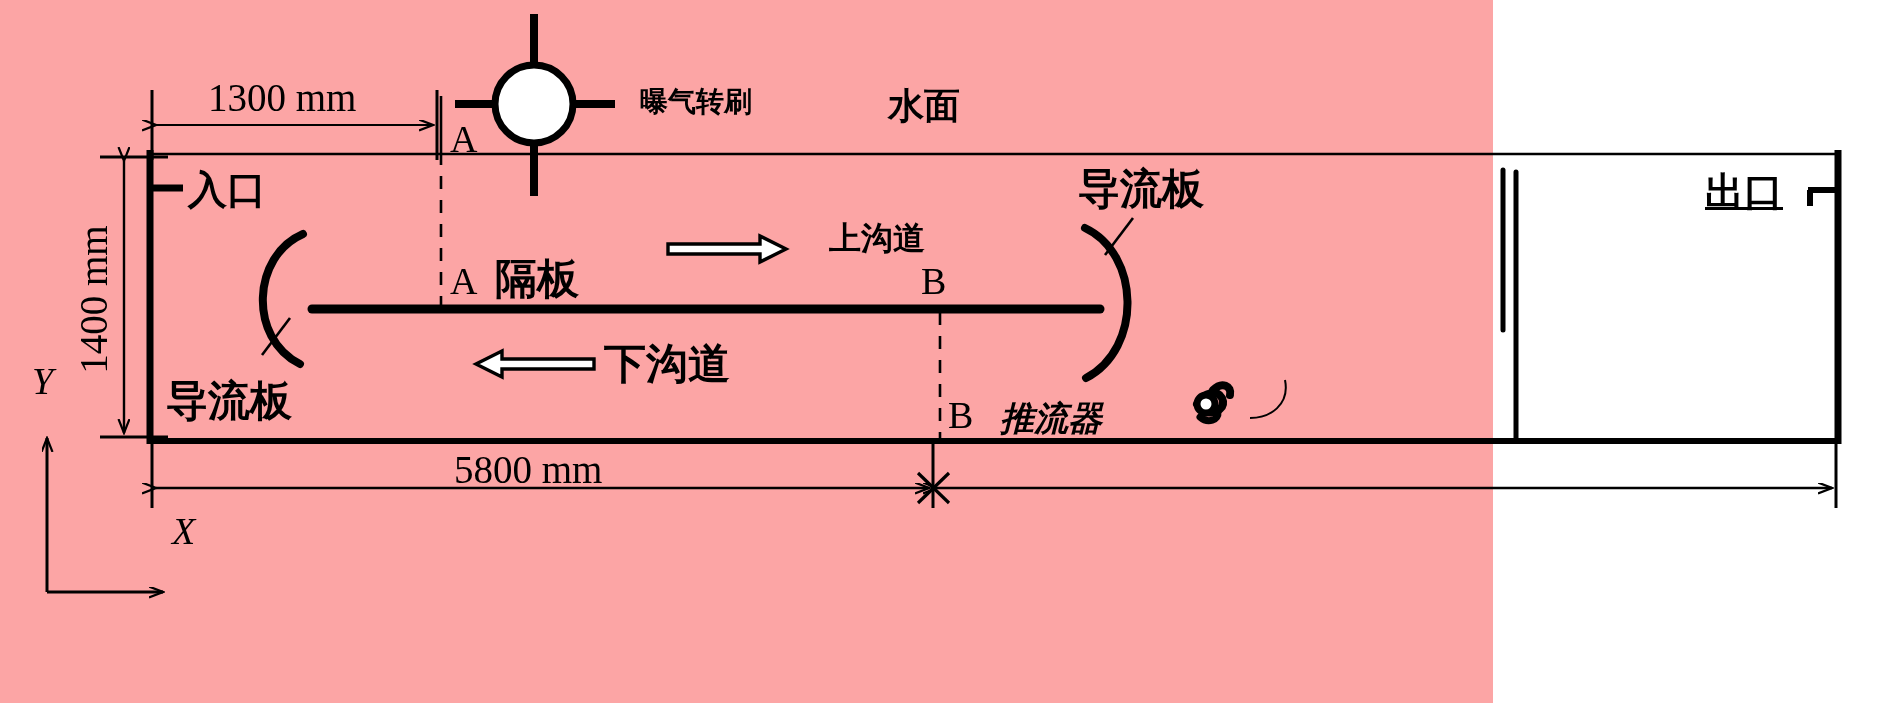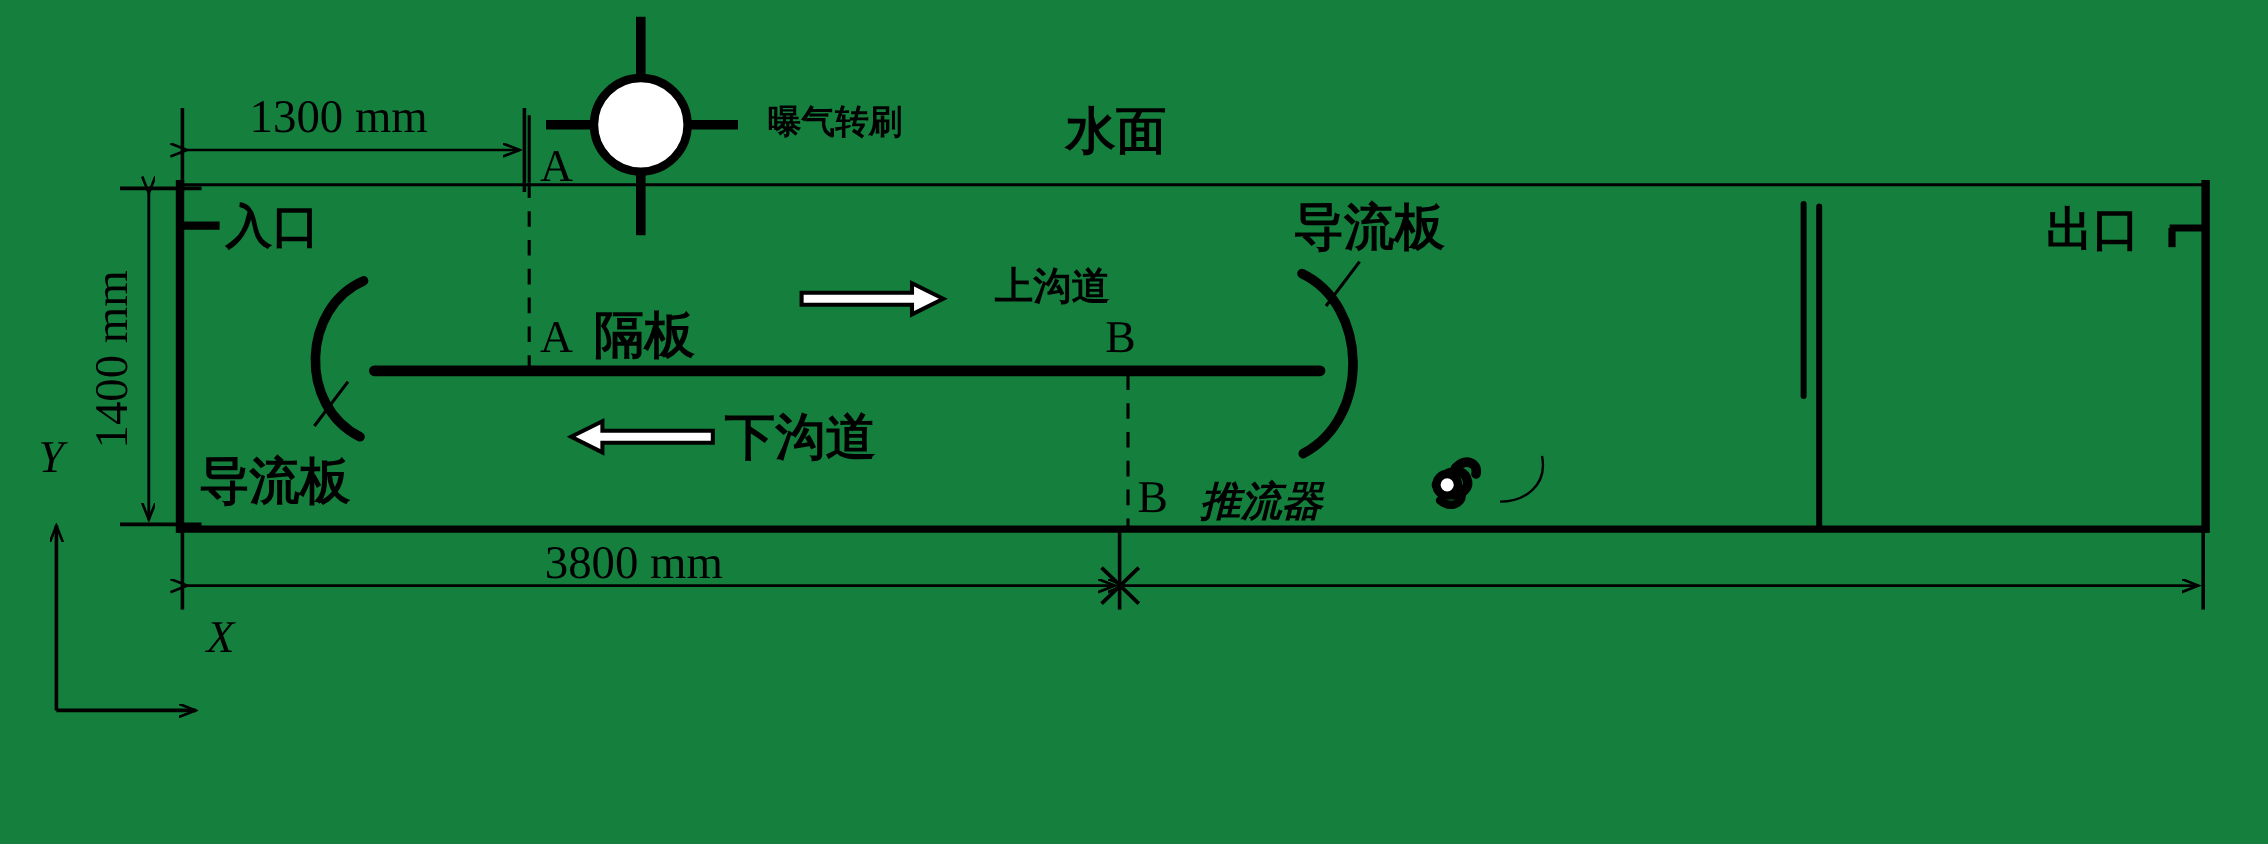--- a/index.html
+++ b/index.html
@@ -1,18 +1,18 @@
 <!DOCTYPE html>
 <html><head>
 <meta charset="utf-8">
 <style>
   html,body{margin:0;padding:0;background:#ffffff;}
   body{width:1890px;height:703px;overflow:hidden;
        font-family:"Liberation Serif","DejaVu Serif",serif;color:#000;}
-  #stage{position:relative;width:1890px;height:703px;background:#15803d;}
+  #stage{position:relative;width:1493px;height:703px;background:#fca5a5;}
   svg.layer{position:absolute;left:0;top:0;width:1890px;height:703px;}
   .lbl{position:absolute;white-space:nowrap;line-height:1;color:#000;}
   .cjk{font-family:"DejaVu Sans","Liberation Sans",sans-serif;font-weight:700;}
   .dim{font-family:"Liberation Serif","DejaVu Serif",serif;}
   .rot{transform-origin:50% 50%;}
 </style>
 </head>
 <body>
 
 <div id="stage">
@@ -129,40 +129,40 @@
       <line x1="47" y1="592" x2="47" y2="438" stroke="#000" stroke-width="3" marker-end="url(#ah)"></line>
       <line x1="47" y1="592" x2="163" y2="592" stroke="#000" stroke-width="3" marker-end="url(#ah)"></line>
     </g>
   </svg>
 
   <div class="lbl dim" style="left:208px;top:78px;font-size:39px;">1300 mm</div>
 
   <div class="lbl dim rot" style="left:-7px;top:280px;font-size:39px;width:200px;text-align:center;
               transform:rotate(-90deg);">1400 mm</div>
 
-  <div class="lbl dim" style="left:454px;top:450px;font-size:39px;">3800 mm</div>
+  <div class="lbl dim" style="left:454px;top:450px;font-size:39px;">5800 mm</div>
 
 
   <div class="lbl dim" style="left:172px;top:512px;font-size:38px;font-style:italic;">X</div>
 
   <div class="lbl dim" style="left:32px;top:362px;font-size:38px;font-style:italic;">Y</div>
 
   <div class="lbl dim" style="left:450px;top:120px;font-size:38px;">A</div>
 
   <div class="lbl dim" style="left:450px;top:262px;font-size:38px;">A</div>
 
   <div class="lbl dim" style="left:921px;top:262px;font-size:38px;">B</div>
 
   <div class="lbl dim" style="left:948px;top:396px;font-size:38px;">B</div>
 
   <div class="lbl cjk" style="left:188px;top:170px;font-size:39px;text-align:right;">入口</div>
 
-  <div class="lbl cjk" style="left:1705px;top:172px;font-size:39px;">出口</div>
+  <div class="lbl cjk" style="left:1705px;top:172px;font-size:39px;text-decoration:underline;">出口</div>
 
-  <div class="lbl cjk" style="left:888px;top:88px;font-size:42px;">水面</div>
+  <div class="lbl cjk" style="left:888px;top:88px;font-size:36px;">水面</div>
 
   <div class="lbl cjk" style="left:640px;top:88px;font-size:28px;">曝气转刷</div>
 
   <div class="lbl cjk" style="left:495px;top:258px;font-size:42px;">隔板</div>
 
   <div class="lbl cjk" style="left:166px;top:380px;font-size:42px;">导流板</div>
 
   <div class="lbl cjk" style="left:1078px;top:168px;font-size:42px;">导流板</div>
 
   <div class="lbl cjk" style="left:793px;top:222px;font-size:32px;margin-left:36px;">上沟道</div>

